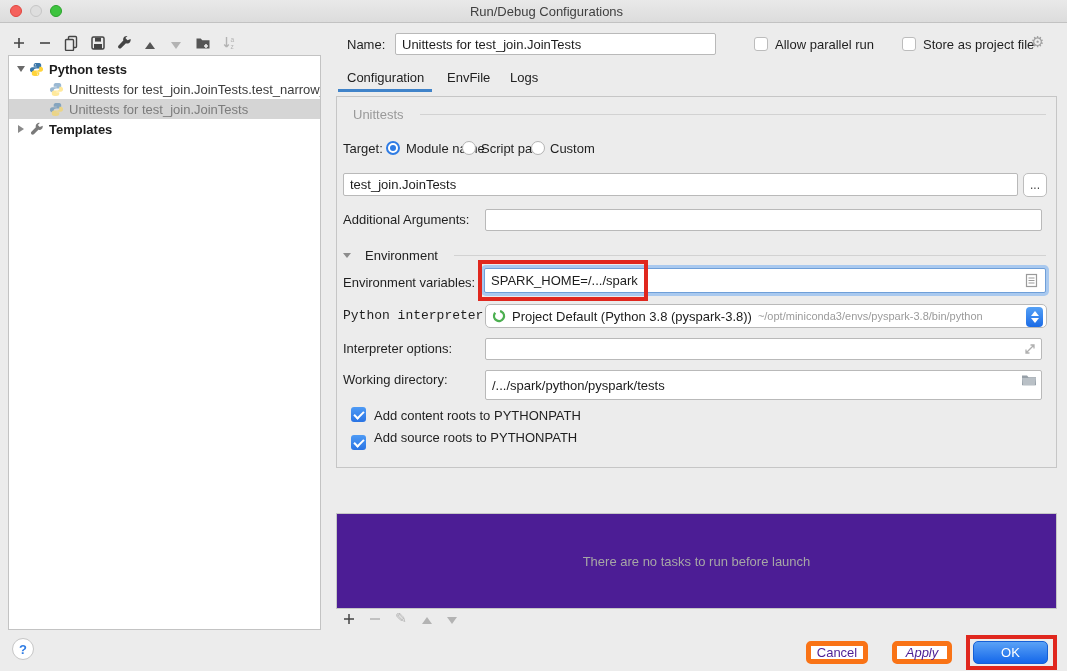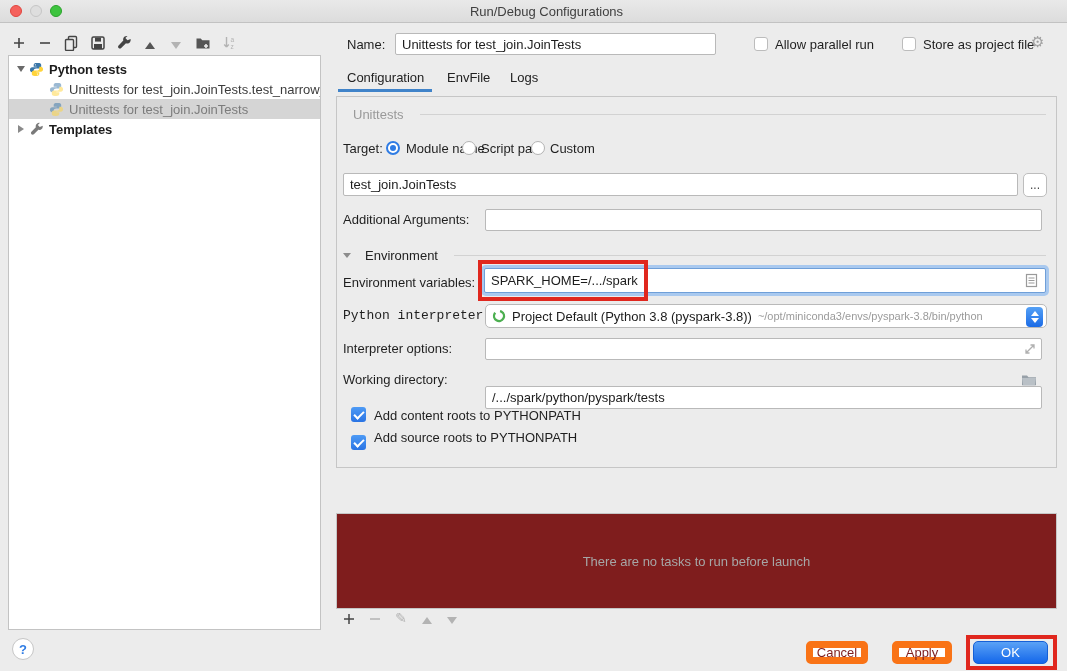--- a/index.html
+++ b/index.html
@@ -45,26 +45,26 @@
   .ghead{position:absolute;display:flex;align-items:center;font-size:13px;gap:8px;}
   .ghead .line{height:1px;background:#d2d2d2;flex:1;margin-left:8px;}
   .dis-arrow{width:0;height:0;border-left:4px solid transparent;border-right:4px solid transparent;border-top:5px solid #8c8c8c;margin-right:6px;}
   .graypath{color:#9b9b9b;font-size:11px;margin-left:6px;}
   .browse-btn{position:absolute;width:22px;height:22px;background:#fff;border:1px solid #bdbdbd;border-radius:5px;font-size:12px;color:#444;display:flex;align-items:center;justify-content:center;}
   .spin{position:absolute;right:3px;top:2px;width:17px;height:20px;border-radius:4px;background:linear-gradient(#55a1f6,#1b6be6);}
   .spin::before{content:"";position:absolute;left:4.5px;top:4px;width:0;height:0;border-left:4px solid transparent;border-right:4px solid transparent;border-bottom:5px solid #fff;}
   .spin::after{content:"";position:absolute;left:4.5px;bottom:4px;width:0;height:0;border-left:4px solid transparent;border-right:4px solid transparent;border-top:5px solid #fff;}
   .annot{position:absolute;border:4px solid #e0271e;pointer-events:none;z-index:50;}
   
-  .taskbox{position:absolute;left:336px;top:513px;width:721px;height:96px;background:#7f1d1d;border:1px solid #c6c6c6;box-sizing:border-box;display:flex;align-items:center;justify-content:center;}
+  .taskbox{position:absolute;left:336px;top:513px;width:721px;height:96px;background:#4c1d95;border:1px solid #c6c6c6;box-sizing:border-box;display:flex;align-items:center;justify-content:center;}
   .taskbox .empty{font-size:13px;color:#a6a6a6;}
   .small-tbi{position:absolute;width:18px;height:16px;display:flex;align-items:center;justify-content:center;font-size:14px;}
   
   .btn{position:absolute;height:23px;border-radius:5px;font-size:13px;display:flex;align-items:center;justify-content:center;box-sizing:border-box;}
-  .btn.plain{background:#fff;border:7px solid #f97316;color:#7f1d1d;}
+  .btn.plain{background:#fff;border:5px solid #f97316;color:#4c1d95;}
   .btn.primary{background:linear-gradient(#5aa2f6,#1467ea);border:1px solid #1560d6;color:#fff;}
   .help{position:absolute;left:12px;top:638px;width:22px;height:22px;border-radius:50%;background:#fff;border:1px solid #c6c6c6;box-sizing:border-box;display:flex;align-items:center;justify-content:center;color:#2f7ce4;font-size:13px;font-weight:bold;}
   .right-icon{position:absolute;display:flex;align-items:center;justify-content:center;}
 </style>
 </head>
 <body>
 
 <div class="win">
 
   <div class="titlebar">
@@ -234,21 +234,21 @@
 
     <div class="lbl" style="left:6px;top:244px;">Interpreter options:</div>
     <div class="field" style="left:148px;top:241px;width:557px;height:22px;"></div>
     <span class="right-icon" style="left:686px;top:245px;">
       <svg width="14" height="14" viewBox="0 0 14 14">
           <path d="M3 11L11 3M7.5 3H11v3.5M6.5 11H3V7.5" fill="none" stroke="#b0b0b0" stroke-width="1.3"></path>
         </svg>
     </span>
 
     <div class="lbl" style="left:6px;top:275px;">Working directory:</div>
-    <div class="field" style="left:148px;top:289px;width:557px;height:23px;align-items:center;">
+    <div class="field" style="left:148px;top:273px;width:557px;height:30px;align-items:center;">
       <span>/.../spark/python/pyspark/tests</span>
     </div>
     <span class="right-icon" style="left:684px;top:276px;">
       <svg width="16" height="14" viewBox="0 0 16 14">
           <path fill="#97a0a8" d="M1 2.5h5l1.5 1.7H15v8H1z"></path>
           <path fill="#b9c0c6" d="M1 5h14l-1.2 7.2H2.2z"></path>
         </svg>
     </span>
 
     <span class="cbchk" style="left:14px;top:310px;"></span>
@@ -273,19 +273,19 @@
   <span class="small-tbi" style="left:392px;top:610px;color:#b3b3b3;">✎</span>
   <span class="small-tbi" style="left:418px;top:612px;">
     <span class="tri-up" style="border-bottom-color:#b3b3b3;"></span>
   </span>
   <span class="small-tbi" style="left:443px;top:612px;">
     <span class="tri-down"></span>
   </span>
 
   <div class="help">?</div>
   <div class="btn plain" style="left:806px;top:641px;width:62px;">Cancel</div>
-  <div class="btn plain" style="left:892px;top:641px;width:60px;">Apply</div>
+  <div class="btn plain" style="left:892px;top:641px;width:60px;font-style:italic;">Apply</div>
   <div class="btn primary" style="left:973px;top:641px;width:75px;">OK</div>
 
   <div class="annot" style="left:478px;top:260px;width:162px;height:33px;"></div>
   <div class="annot" style="left:966px;top:635px;width:83px;height:27px;"></div>
 
 </div>
 
 </body></html>

